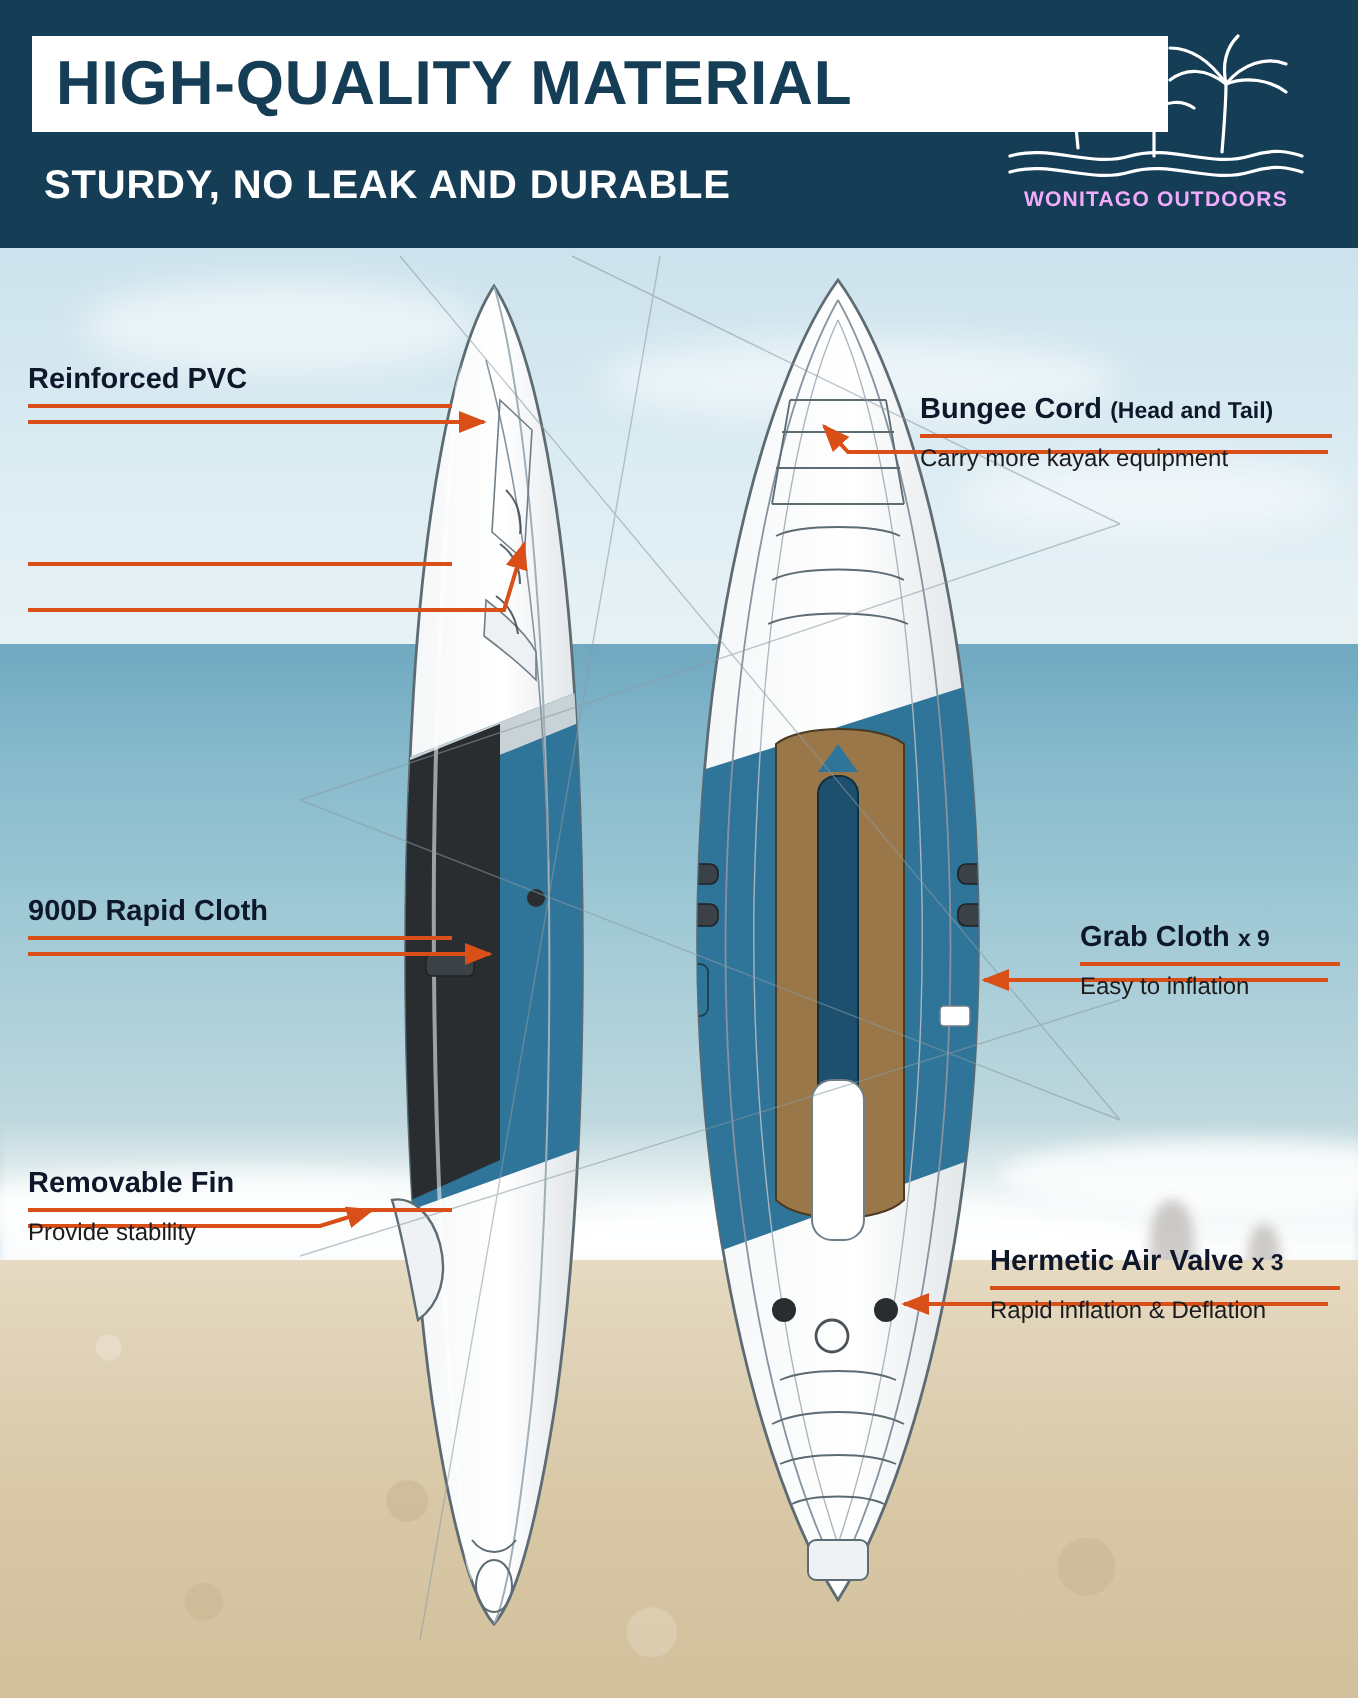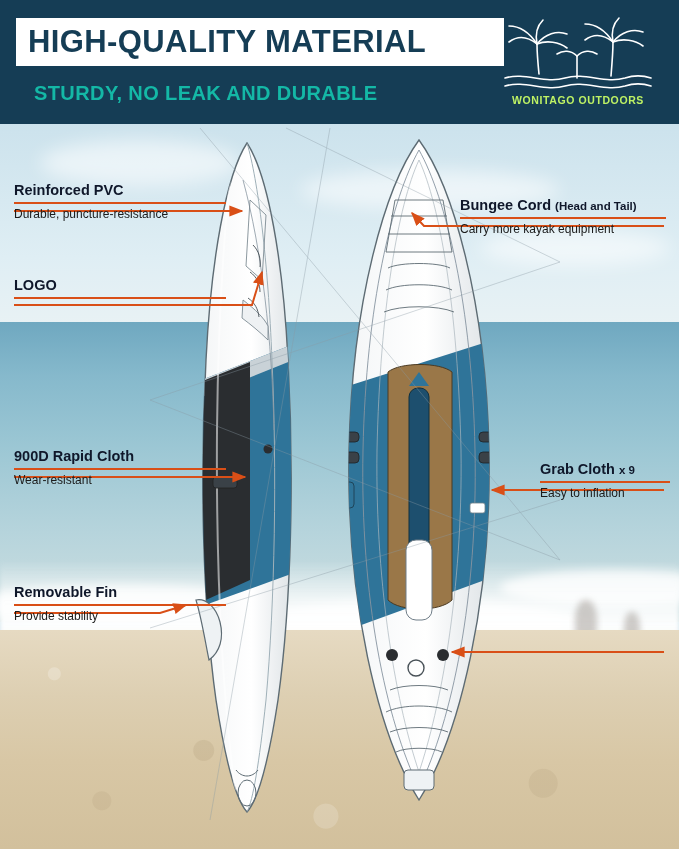--- a/index.html
+++ b/index.html
@@ -76,47 +76,47 @@
 
   
   .header {
     position: absolute;
     left: 0; top: 0; width: 679px; height: 124px;
     background: #153d55;
   }
   .header-title-wrap {
     position: absolute;
     left: 16px; top: 18px;
-    width: 488px; height: 48px;
+    width: 568px; height: 48px;
     background: #ffffff;
     display: flex;
     align-items: center;
   }
   .header-title {
     font-size: 31px;
     font-weight: bold;
     color: #153d55;
     letter-spacing: .4px;
     padding-left: 12px;
     white-space: nowrap;
   }
   .header-sub {
     position: absolute;
-    left: 34px; top: 82px;
+    left: 22px; top: 82px;
     font-size: 20px;
     font-weight: bold;
-    color: #14b8a6;
+    color: #ffffff;
     letter-spacing: .4px;
     white-space: nowrap;
   }
   .brand {
     position: absolute;
     right: 14px; top: 14px;
     width: 174px; height: 98px;
-    color: #bef264;
+    color: #f0abfc;
     text-align: center;
   }
   .brand-name {
     position: absolute;
     left: 0; right: 0; bottom: 6px;
     font-size: 10.5px;
     font-weight: bold;
     letter-spacing: .6px;
   }
 
@@ -338,32 +338,29 @@
           <path d="M14,72 C34,66 54,78 74,72 C94,66 114,78 134,72 C146,68 154,70 160,72"></path>
         </g>
       </svg>
       <div class="brand-name">WONITAGO OUTDOORS</div>
     </div>
   </div>
 
   <div class="callout" style="left:14px; top:182px; width:212px;">
     <div class="title">Reinforced PVC</div>
     <div class="rule"></div>
-    <div class="desc">Durable, puncture-resistance</div>
   </div>
 
   <div class="callout" style="left:14px; top:277px; width:212px;">
-    <div class="title">LOGO</div>
     <div class="rule"></div>
   </div>
 
   <div class="callout" style="left:14px; top:448px; width:212px;">
     <div class="title">900D Rapid Cloth</div>
     <div class="rule"></div>
-    <div class="desc">Wear-resistant</div>
   </div>
 
   <div class="callout right" style="left:460px; top:197px; width:206px;">
     <div class="title">
       <span>Bungee Cord</span>
       <span class="small">(Head and Tail)</span>
     </div>
     <div class="rule"></div>
     <div class="desc">Carry more kayak equipment</div>
   </div>
@@ -376,14 +373,22 @@
 
   <div class="callout right" style="left:540px; top:461px; width:130px;">
     <div class="title">
       <span>Grab Cloth</span>
       <span class="small">x 9</span>
     </div>
     <div class="rule"></div>
     <div class="desc">Easy to inflation</div>
   </div>
 
+  <div class="callout right" style="left:495px; top:623px; width:175px;">
+    <div class="title">
+      <span>Hermetic Air Valve</span>
+      <span class="small">x 3</span>
+    </div>
+    <div class="rule"></div>
+    <div class="desc">Rapid inflation &amp; Deflation</div>
+  </div>
 
 </div>
 
 </body></html>

